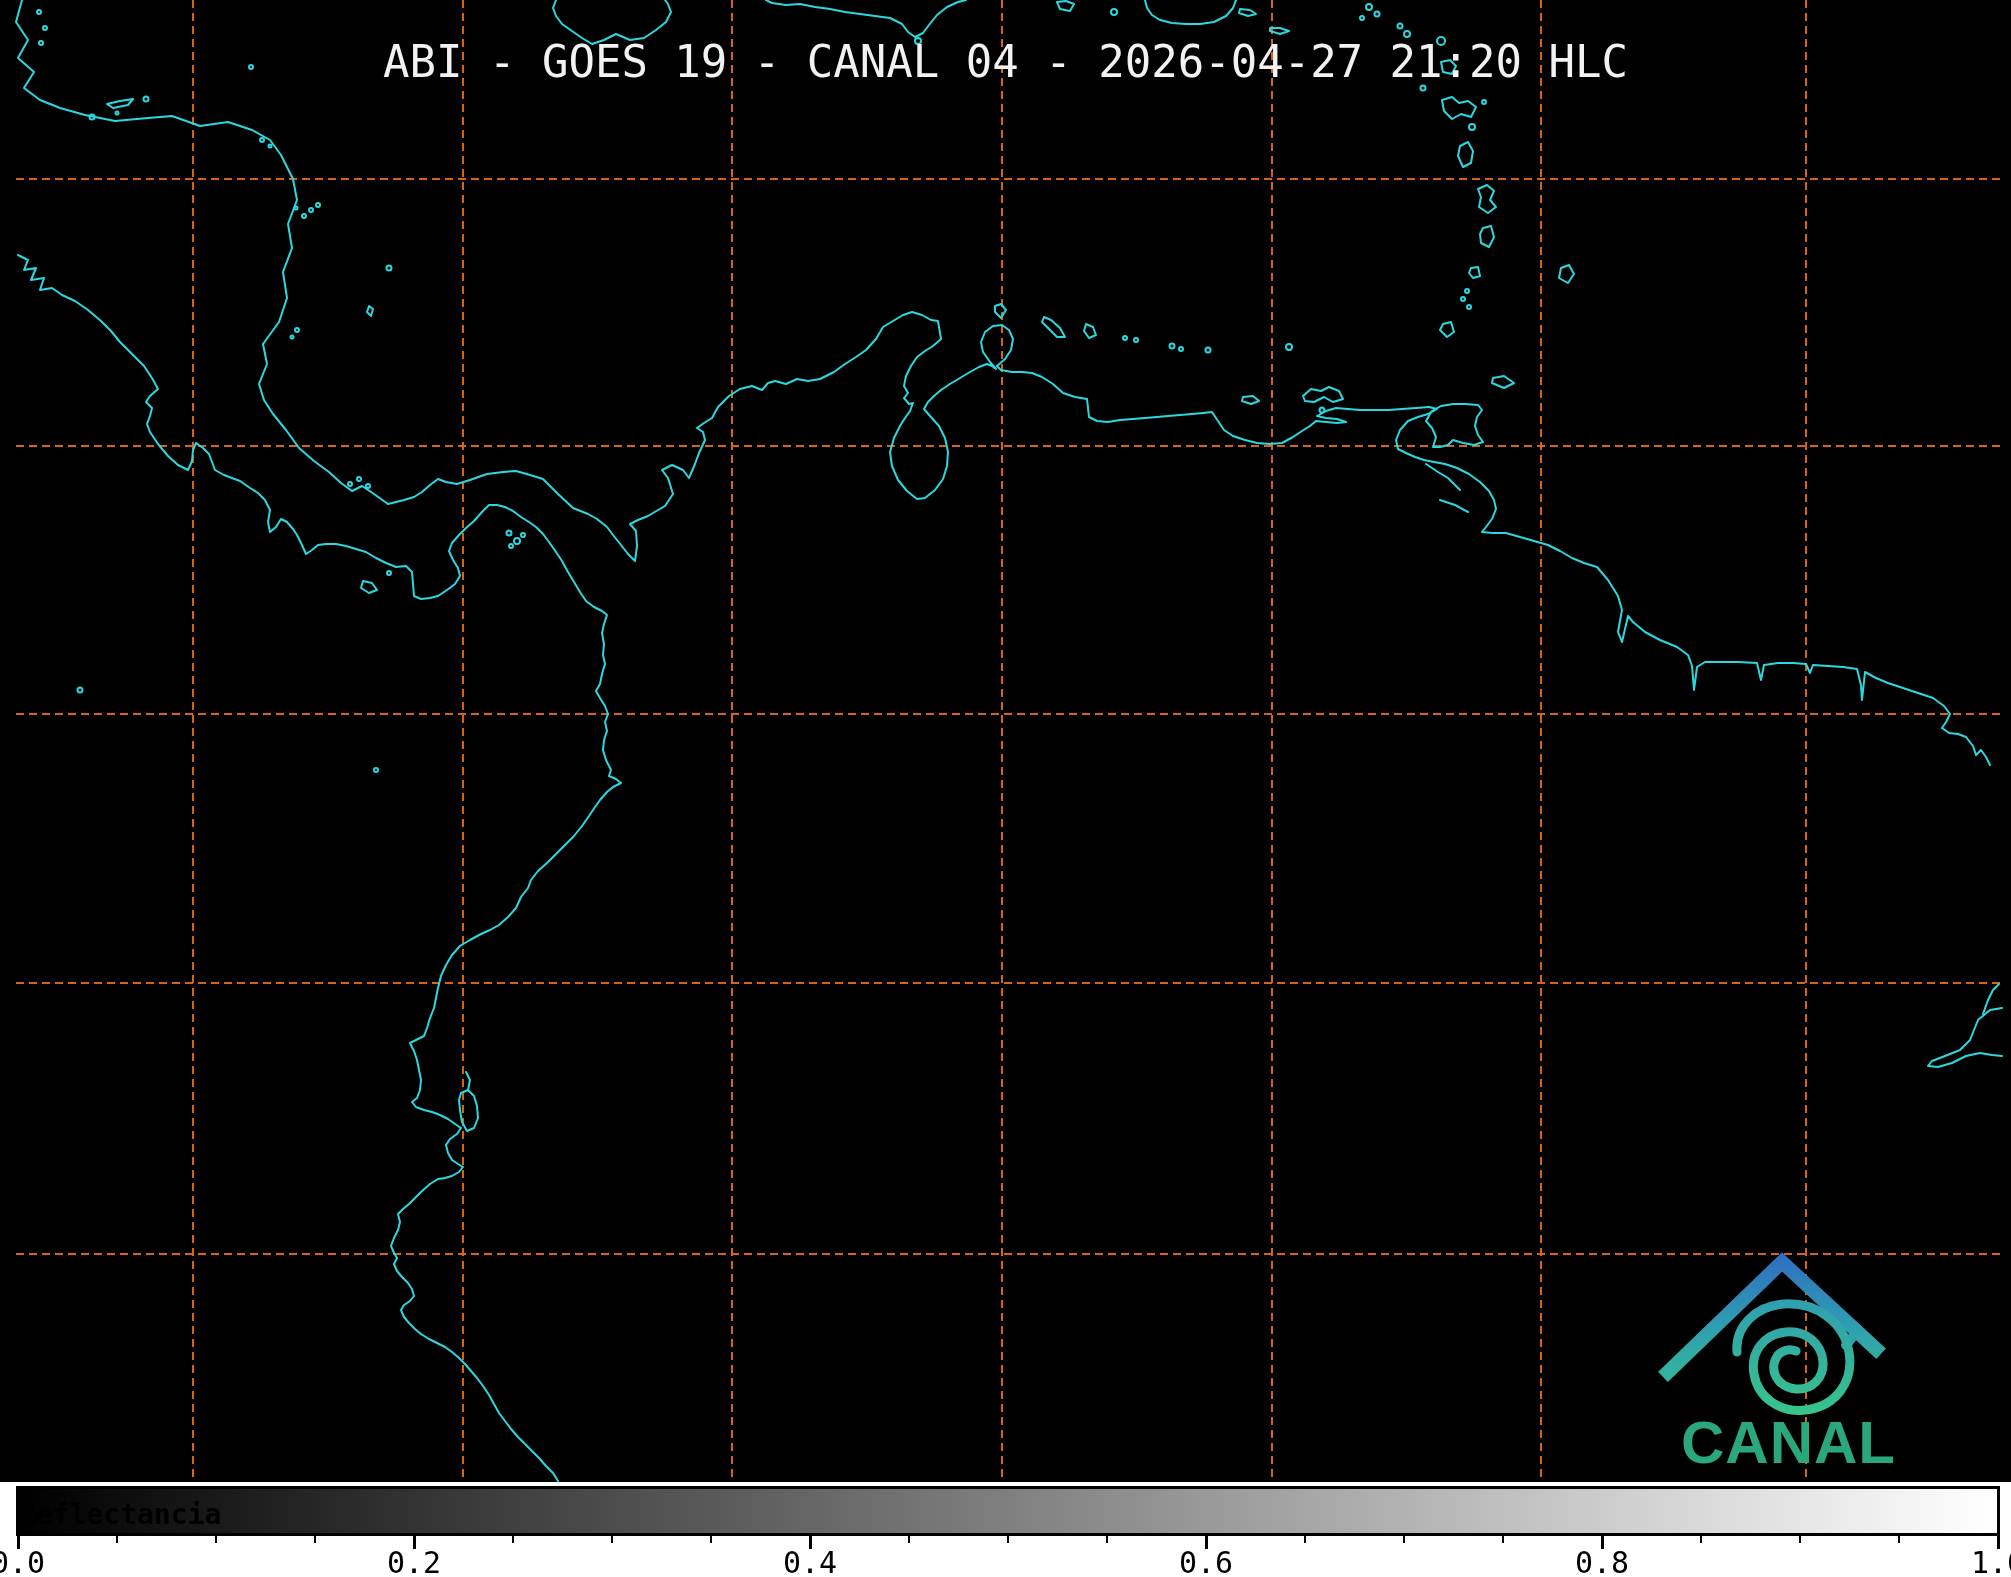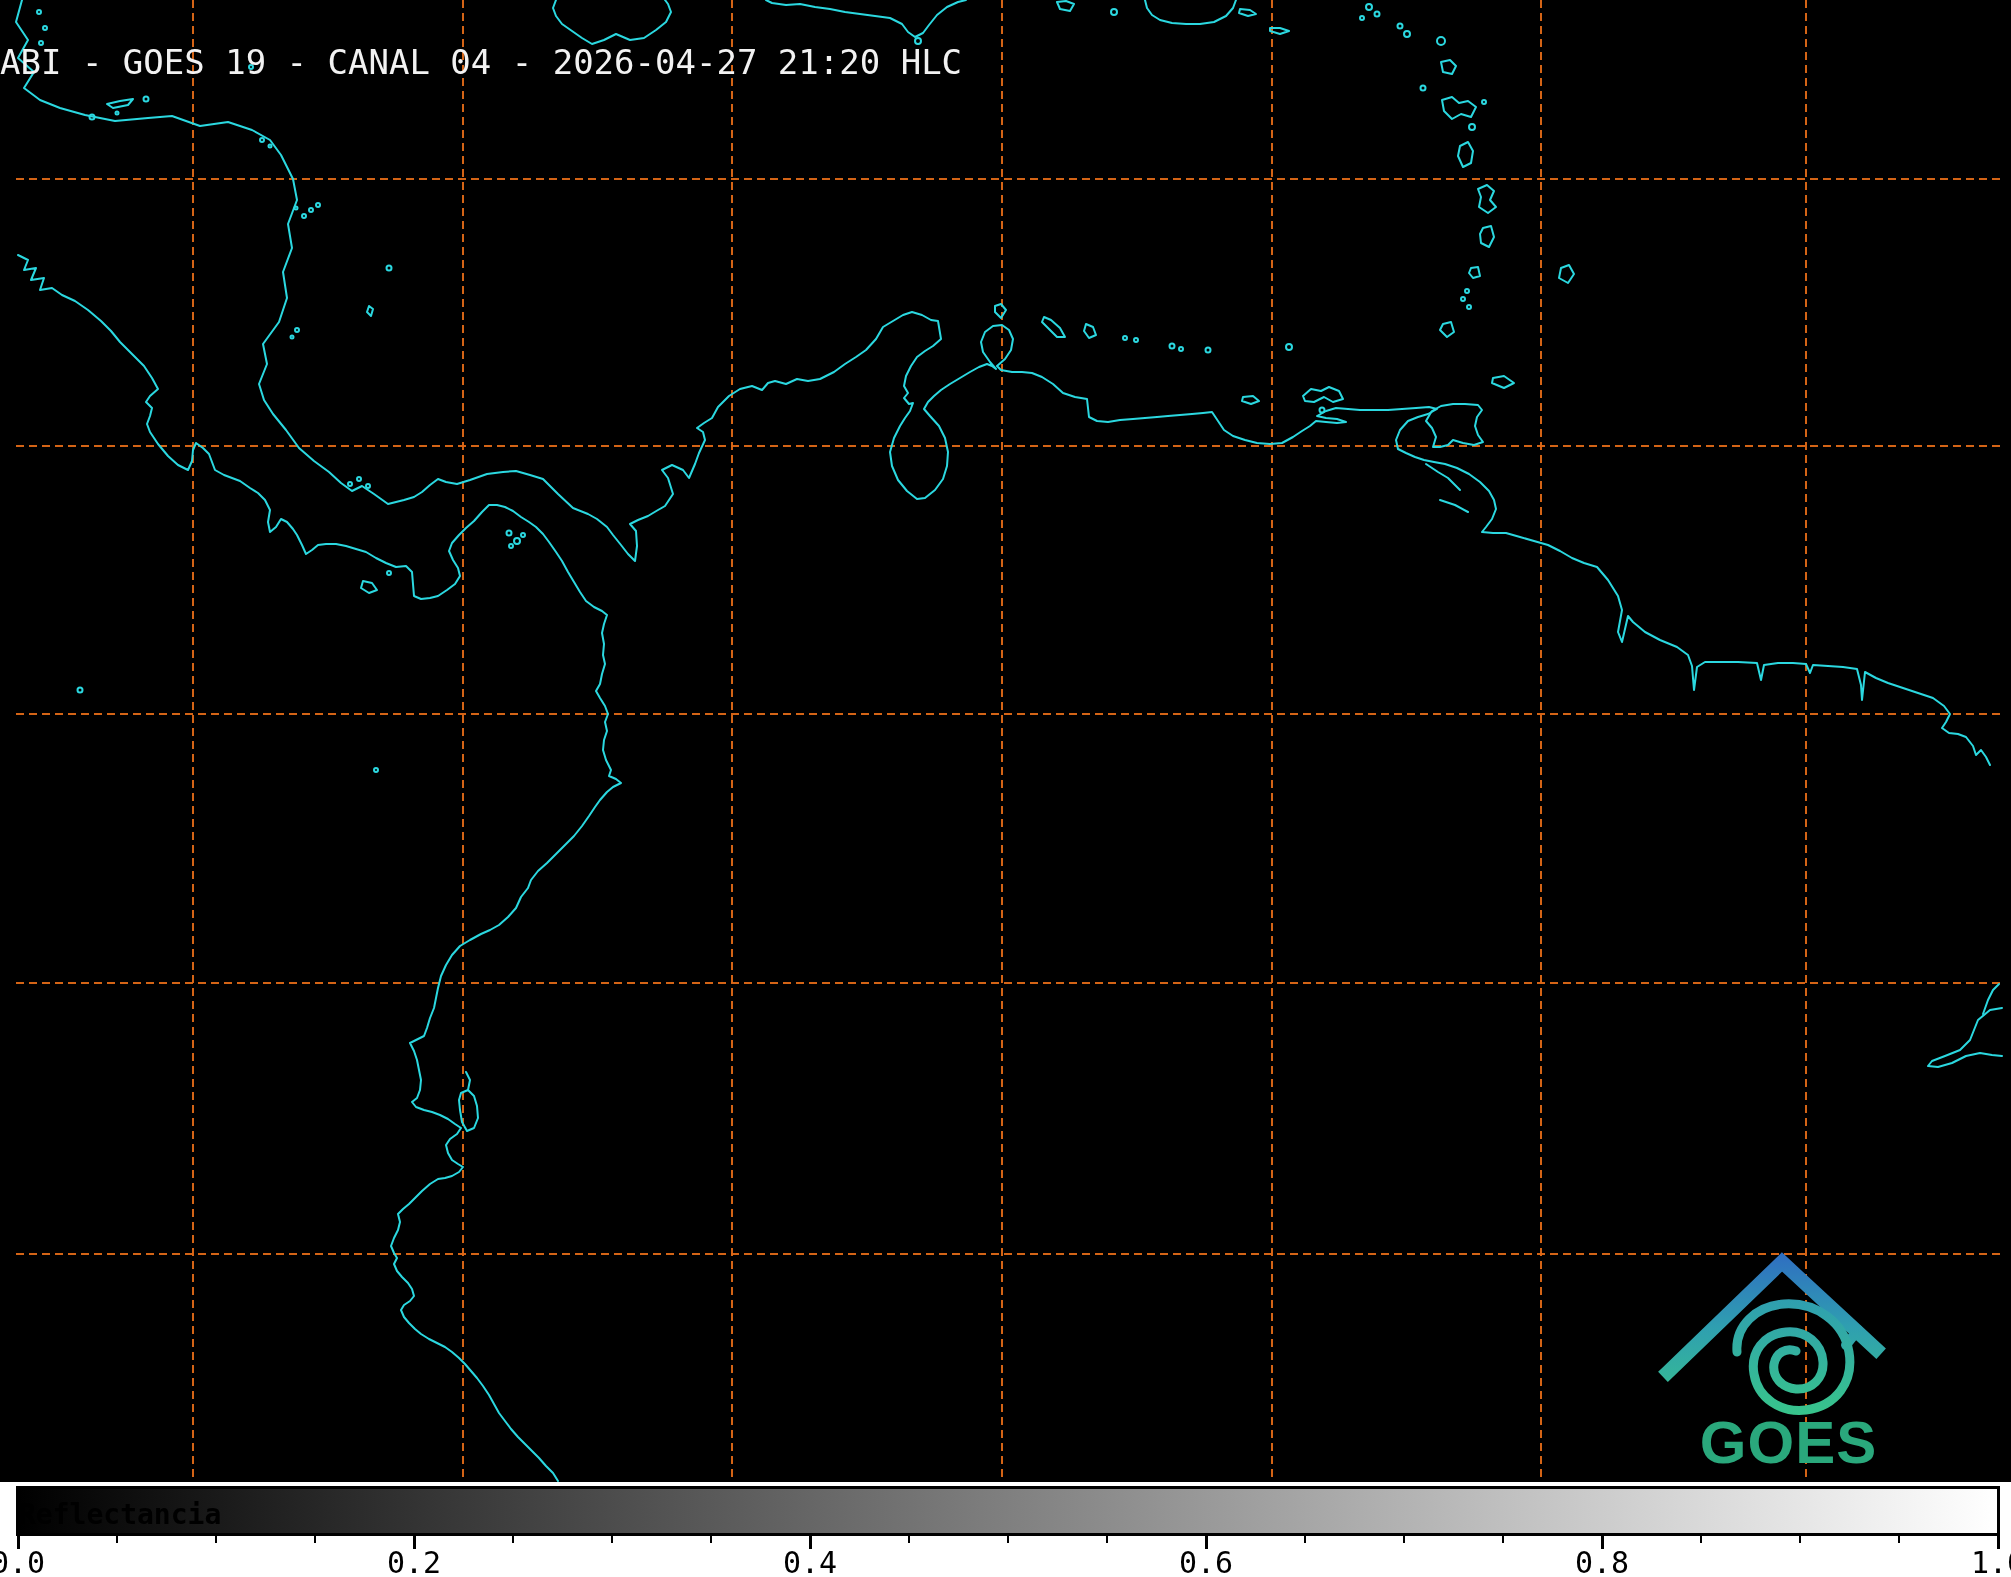--- a/index.html
+++ b/index.html
@@ -4,21 +4,21 @@
 <style>
   html,body{margin:0;padding:0;background:#222;}
   .screen{
     position:relative; width:2011px; height:1577px;
     background:#ffffff; overflow:hidden;
     font-family:"DejaVu Sans Mono", monospace;
   }
   #map-svg{position:absolute;left:0;top:0;width:2011px;height:1577px;display:block;}
   .map-title{
     position:absolute; top:44px; left:0; width:2011px;
-    text-align:left; color:#f2f2f2; font-size:34px; line-height:36px;
+    text-align:center; color:#f2f2f2; font-size:44px; line-height:36px;
     font-family:"DejaVu Sans Mono", monospace; letter-spacing:0px; white-space:pre;
   }
   .logo-text{
     position:absolute; left:1666px; top:1408px; width:245px;
     text-align:center; color:#2aa87c; font-weight:bold; font-size:60px;
     font-family:"Liberation Sans", sans-serif; letter-spacing:1px;
   }
   .colorbar{position:absolute; left:0; top:1482px; width:2011px; height:95px; background:#ffffff;}
   .cbar-strip{
     position:absolute; left:16px; top:4px; width:1984px; height:50px;
@@ -162,21 +162,21 @@
                C 1750 1352 1764 1334 1786 1332
                C 1806 1330 1822 1344 1823 1362
                C 1824 1378 1812 1390 1796 1389
                C 1782 1388 1772 1377 1774 1364
                C 1776 1353 1786 1347 1796 1351" fill="none" stroke="url(#spiral-grad)" stroke-width="9" stroke-linecap="round"></path>
     </g>
   </svg>
 
   <div class="map-title">ABI - GOES 19 - CANAL 04 - 2026-04-27 21:20 HLC</div>
 
-  <div class="logo-text">GOES</div>
+  <div class="logo-text">CANAL</div>
 
   <div class="colorbar">
     <div class="cbar-strip">
       <span class="cbar-label">Reflectancia</span>
     </div>
     <div id="cbar-ticks">
         <div class="cbar-tick" style="left: 16.5px; top: 52px; height: 15px;"></div>
         <div class="cbar-tick-label" style="left: 18px;">0.0</div>
         <div class="cbar-tick" style="left: 116px; top: 52px; height: 9px; width: 2px;"></div>
         <div class="cbar-tick" style="left: 215px; top: 52px; height: 9px; width: 2px;"></div>

